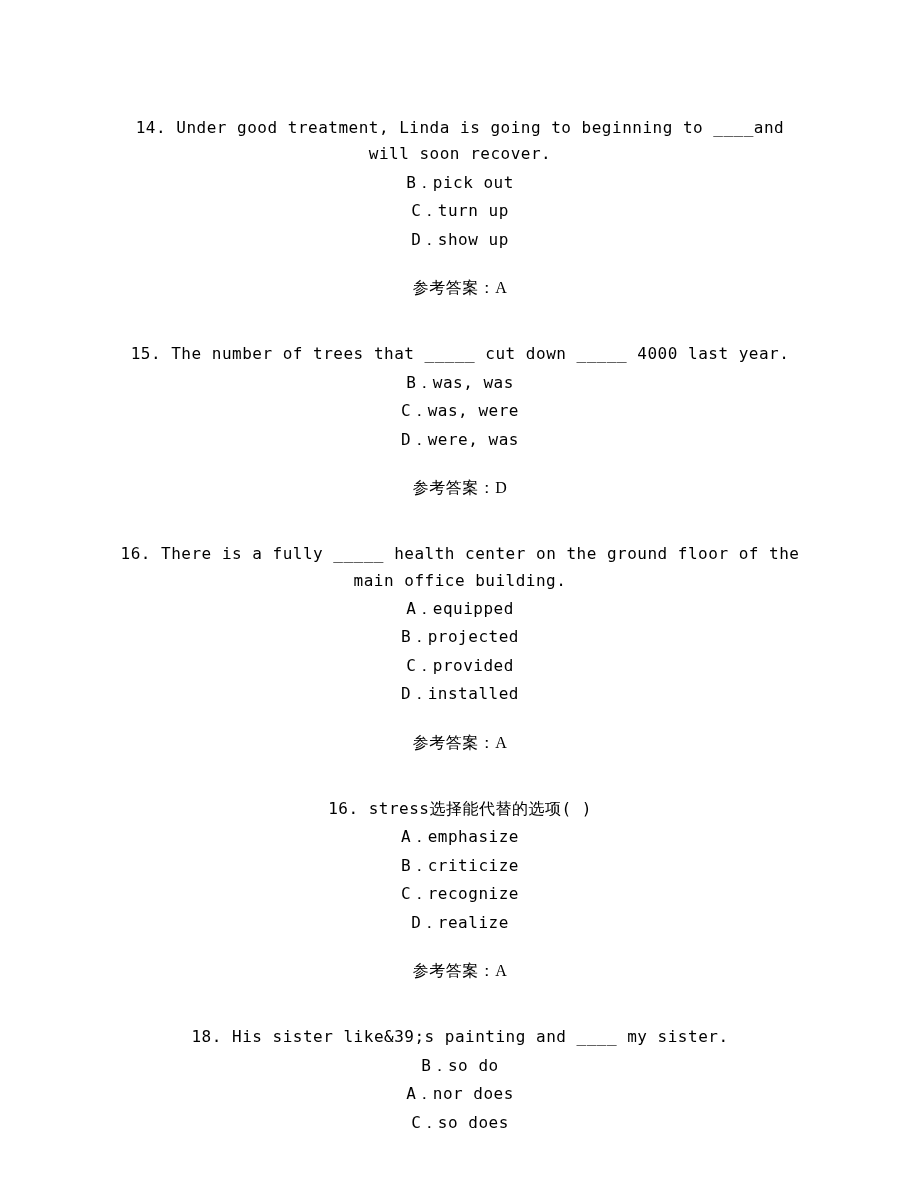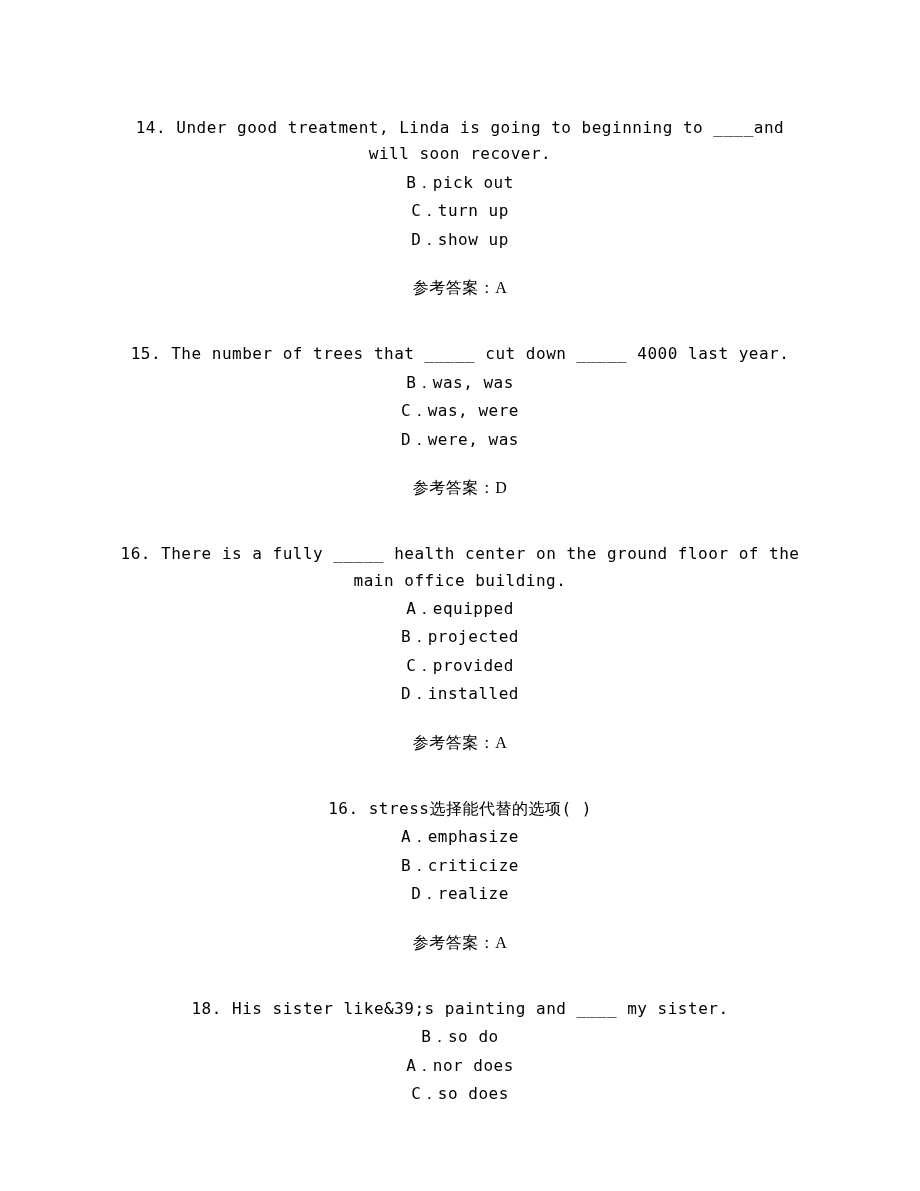--- a/index.html
+++ b/index.html
@@ -77,20 +77,21 @@
   </div>
 </div>
 
 <div class="question-block">
   <div class="question-text">
     <span>16.</span>
     <span>stress选择能代替的选项(  )</span>
   </div>
   <div class="option">A．emphasize</div>
   <div class="option">B．criticize</div>
+  <div class="option">C．recognize</div>
   <div class="option">D．realize</div>
   <div class="answer">
     <span>参考答案：</span><span>A</span>
   </div>
 </div>
 
 <div class="question-block">
   <div class="question-text">
     <span>18.</span>
     <span>His sister like&amp;39;s painting and ____ my sister.</span>

